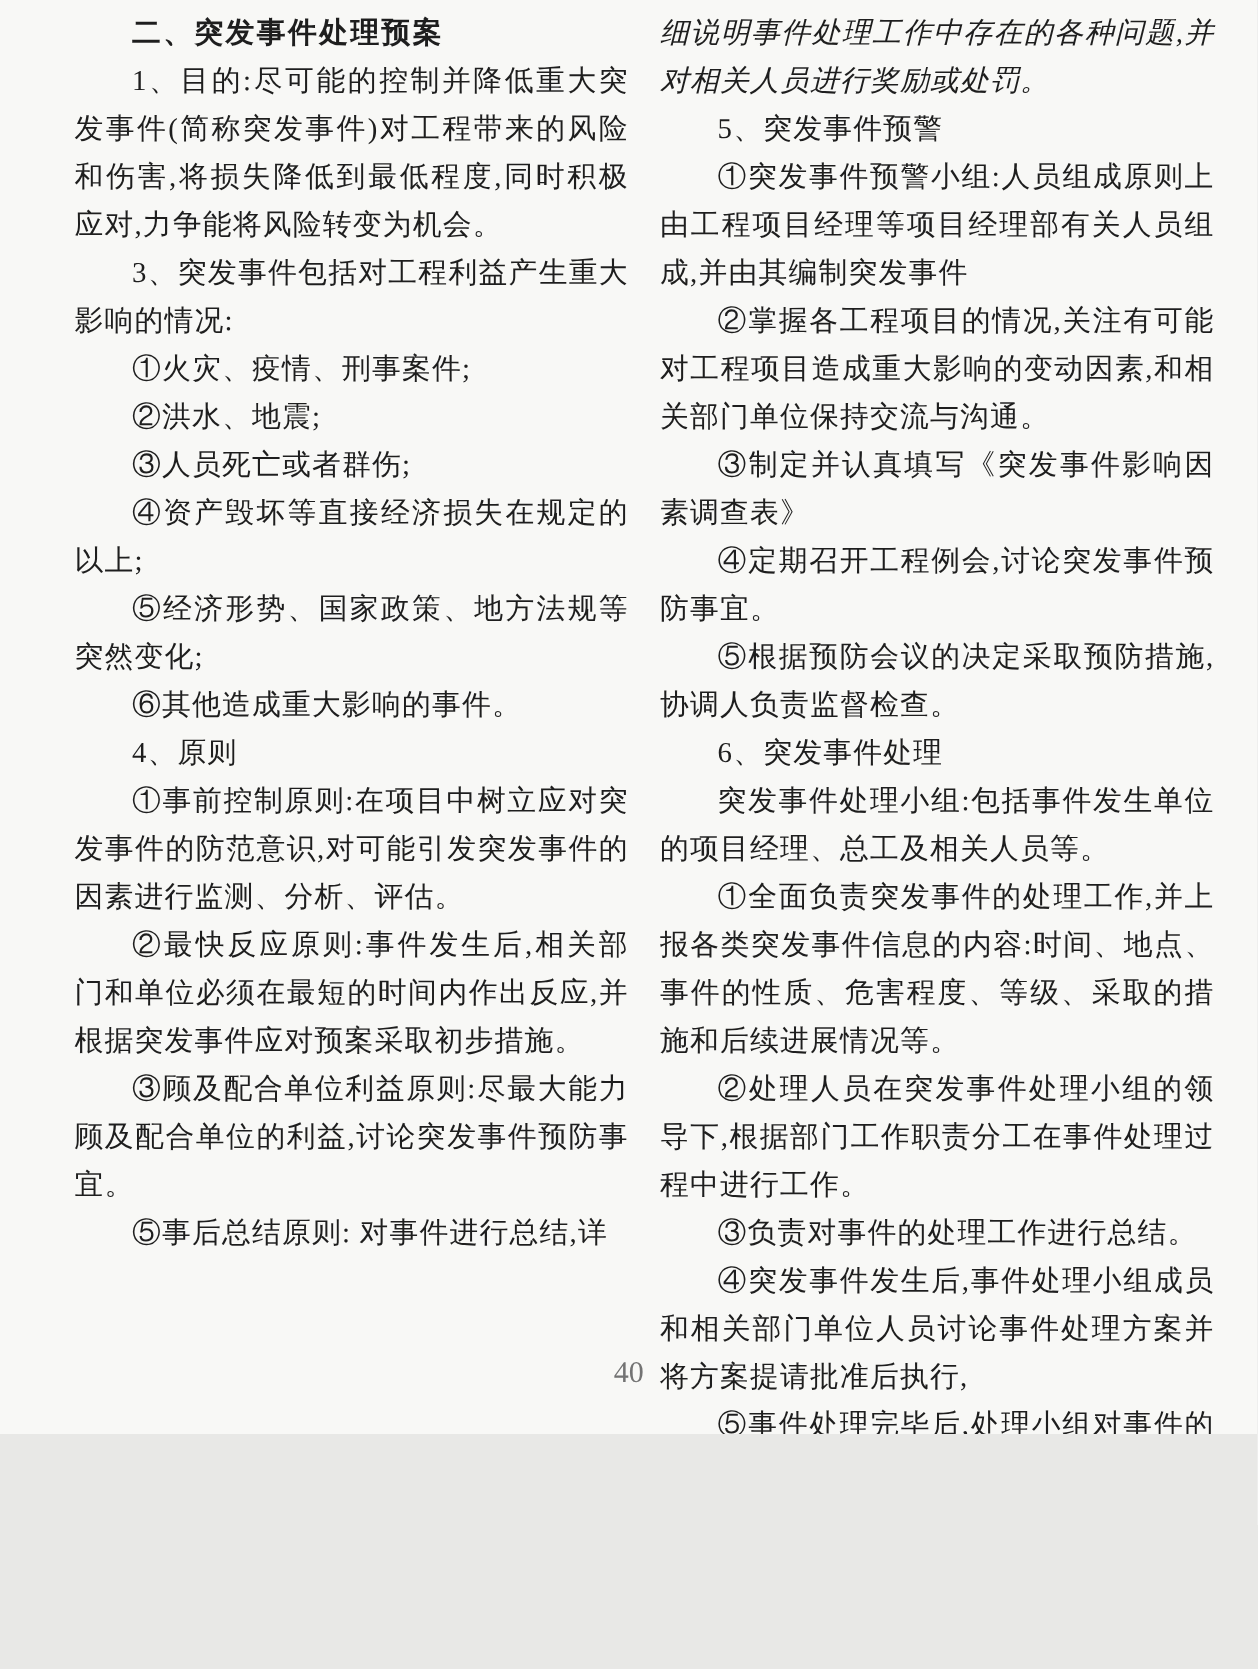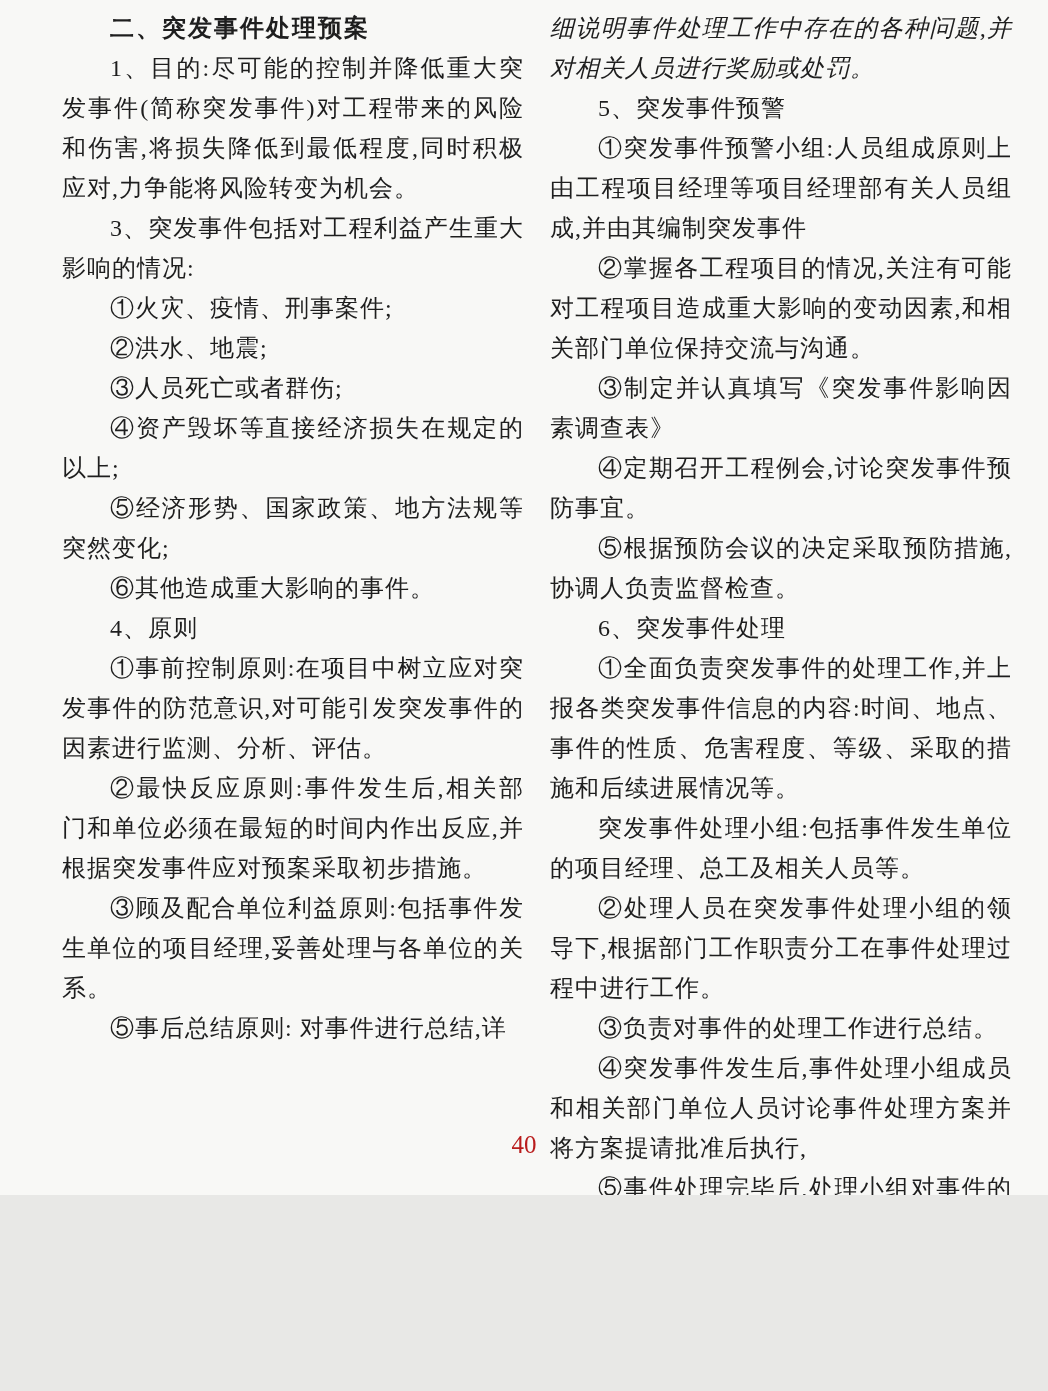--- a/index.html
+++ b/index.html
@@ -44,55 +44,55 @@
     text-indent: 0;
     font-style: italic;
   }
   .page-number {
     position: absolute;
     bottom: 36px;
     left: 0;
     width: 100%;
     text-align: center;
     font-size: 25px;
-    color: #b91c1c;
+    color: #737373;
   }
 </style>
 </head>
 <body>
 
 <div class="page">
   <div class="columns">
     <div class="column" id="col-0">
         <p class="para heading">二、突发事件处理预案</p>
         <p class="para">1、目的:尽可能的控制并降低重大突发事件(简称突发事件)对工程带来的风险和伤害,将损失降低到最低程度,同时积极应对,力争能将风险转变为机会。</p>
         <p class="para">3、突发事件包括对工程利益产生重大影响的情况:</p>
         <p class="para">①火灾、疫情、刑事案件;</p>
         <p class="para">②洪水、地震;</p>
         <p class="para">③人员死亡或者群伤;</p>
         <p class="para">④资产毁坏等直接经济损失在规定的以上;</p>
         <p class="para">⑤经济形势、国家政策、地方法规等突然变化;</p>
         <p class="para">⑥其他造成重大影响的事件。</p>
         <p class="para">4、原则</p>
         <p class="para">①事前控制原则:在项目中树立应对突发事件的防范意识,对可能引发突发事件的因素进行监测、分析、评估。</p>
         <p class="para">②最快反应原则:事件发生后,相关部门和单位必须在最短的时间内作出反应,并根据突发事件应对预案采取初步措施。</p>
-        <p class="para">③顾及配合单位利益原则:包括事件发生单位的项目经理,妥善处理与各单位的关系。</p>
+        <p class="para">③顾及配合单位利益原则:尽最大能力顾及配合单位的利益,讨论突发事件预防事宜。</p>
         <p class="para">⑤事后总结原则: 对事件进行总结,详</p>
       </div>
     <div class="column" id="col-1">
         <p class="para continuation">细说明事件处理工作中存在的各种问题,并对相关人员进行奖励或处罚。</p>
         <p class="para">5、突发事件预警</p>
         <p class="para">①突发事件预警小组:人员组成原则上由工程项目经理等项目经理部有关人员组成,并由其编制突发事件</p>
         <p class="para">②掌握各工程项目的情况,关注有可能对工程项目造成重大影响的变动因素,和相关部门单位保持交流与沟通。</p>
         <p class="para">③制定并认真填写《突发事件影响因素调查表》</p>
         <p class="para">④定期召开工程例会,讨论突发事件预防事宜。</p>
         <p class="para">⑤根据预防会议的决定采取预防措施,协调人负责监督检查。</p>
         <p class="para">6、突发事件处理</p>
+        <p class="para">突发事件处理小组:包括事件发生单位的项目经理、总工及相关人员等。</p>
         <p class="para">①全面负责突发事件的处理工作,并上报各类突发事件信息的内容:时间、地点、事件的性质、危害程度、等级、采取的措施和后续进展情况等。</p>
-        <p class="para">突发事件处理小组:包括事件发生单位的项目经理、总工及相关人员等。</p>
         <p class="para">②处理人员在突发事件处理小组的领导下,根据部门工作职责分工在事件处理过程中进行工作。</p>
         <p class="para">③负责对事件的处理工作进行总结。</p>
         <p class="para">④突发事件发生后,事件处理小组成员和相关部门单位人员讨论事件处理方案并将方案提请批准后执行,</p>
         <p class="para">⑤事件处理完毕后,处理小组对事件的整个处理过程进行总结,形成《突发事件总结报告》</p>
       </div>
   </div>
   <div class="page-number">40</div>
 </div>
 
 </body></html>

